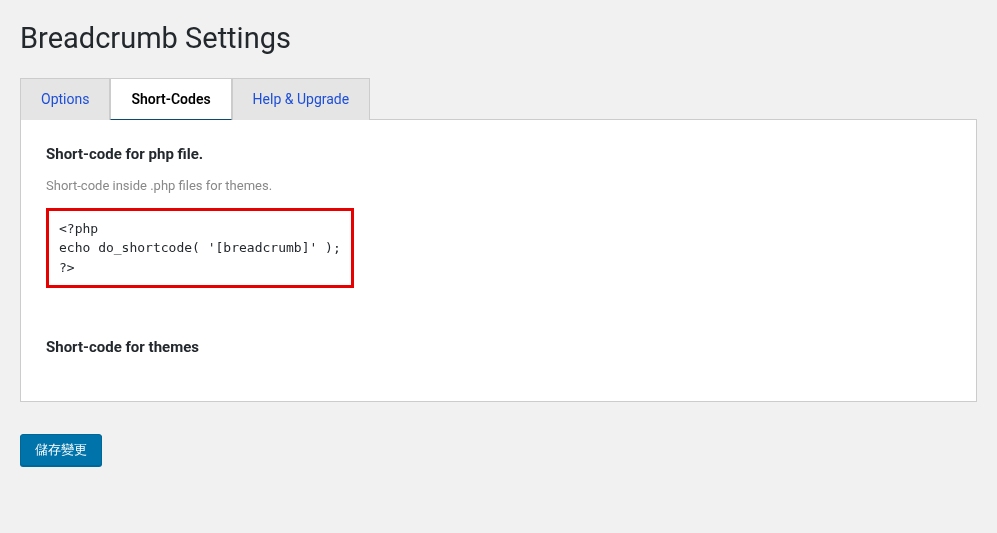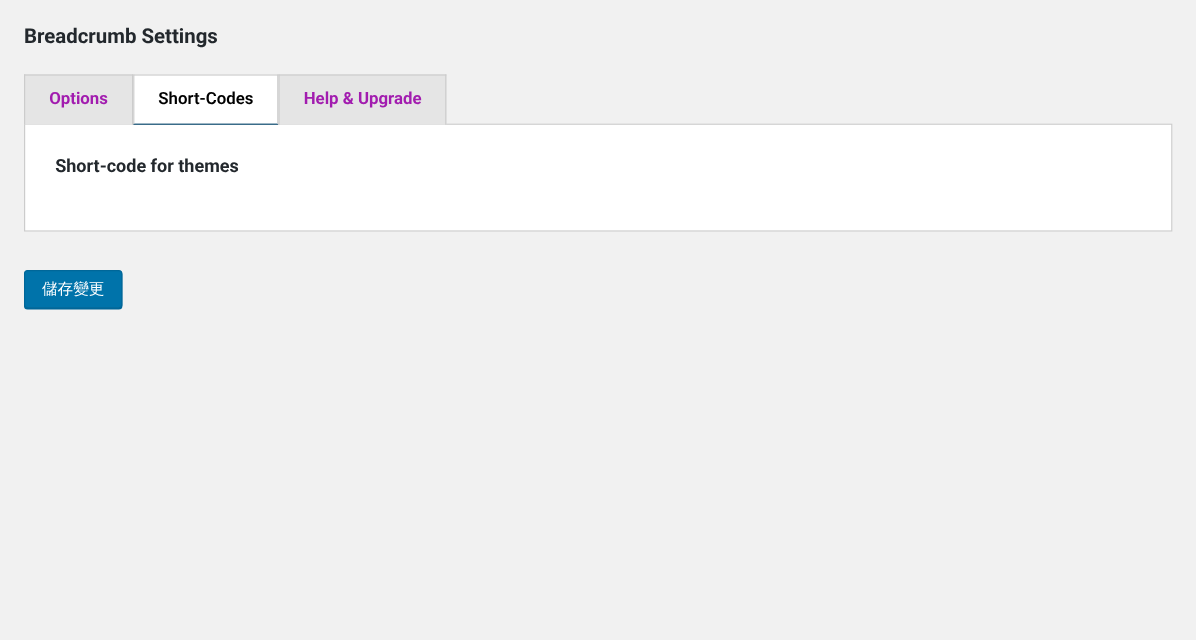--- a/index.html
+++ b/index.html
@@ -9,43 +9,42 @@
     }
     body {
       font-family: -apple-system, BlinkMacSystemFont, "Segoe UI", Roboto, Oxygen-Sans, Ubuntu, Cantarell, "Helvetica Neue", sans-serif;
       background: #f1f1f1;
       padding: 20px;
       color: #23282d;
       width: 997px;
       height: 533px;
     }
     h1.page-title {
-      font-size: 17px;
-      font-weight: 700;
+      font-size: 29px;
+      font-weight: 400;
       line-height: 1.3;
       margin-bottom: 20px;
     }
     .nav-tab-wrapper {
       display: flex;
       border-bottom: none;
       margin-bottom: 0;
     }
     .nav-tab {
       display: inline-block;
       padding: 12px 20px;
       background: #e5e5e5;
       border: 1px solid #ccc;
       border-bottom: none;
       font-size: 14px;
-      color: #a21caf;
+      color: #1d4ed8;
       text-decoration: none;
       cursor: pointer;
       margin-left: 0;
       margin-right: 0;
-      font-weight: bold;
     }
     .nav-tab.active {
       background: #fff;
       border-bottom: 1px solid #0c4a6e;
       font-weight: 600;
       color: #000;
     }
     .content-panel {
       background: #fff;
       padding: 25px;
@@ -101,20 +100,27 @@
 <h1 class="page-title">Breadcrumb Settings</h1>
 
 <div class="nav-tab-wrapper">
   <a class="nav-tab">Options</a>
   <a class="nav-tab active">Short-Codes</a>
   <a class="nav-tab">Help &amp; Upgrade</a>
 </div>
 
 <div class="content-panel">
 
+  <div class="section">
+    <div class="section-title">Short-code for php file.</div>
+    <div class="section-description">Short-code inside .php files for themes.</div>
+    <div class="code-block highlighted">&lt;?php
+echo do_shortcode( '[breadcrumb]' );
+?&gt;</div>
+  </div>
 
   <div class="section">
     <div class="section-title">Short-code for themes</div>
   </div>
 
 </div>
 
 <div class="submit-wrap">
   <button class="button-primary">儲存變更</button>
 </div>

